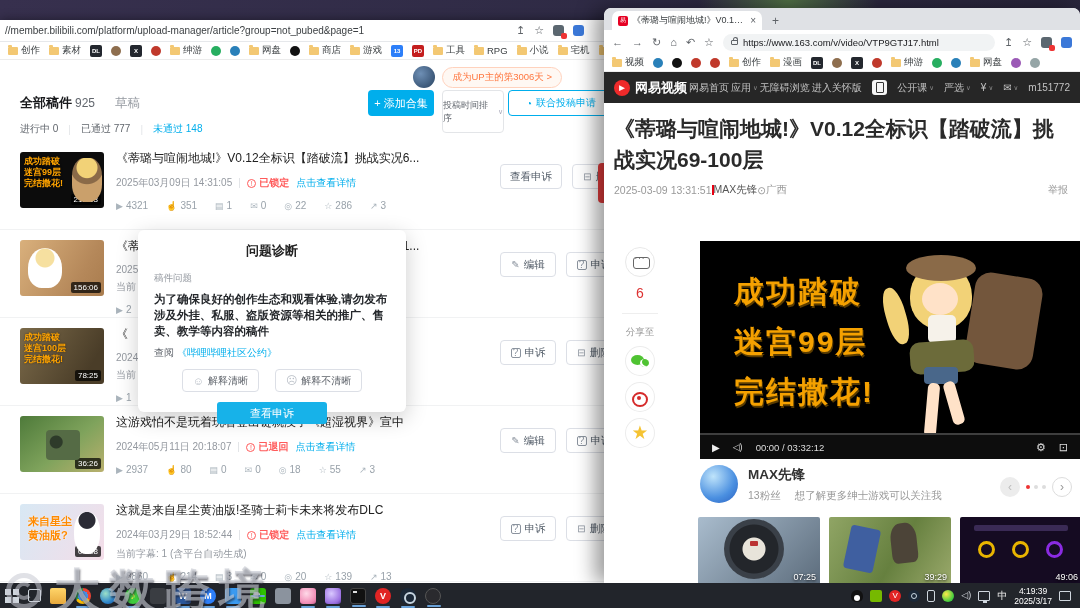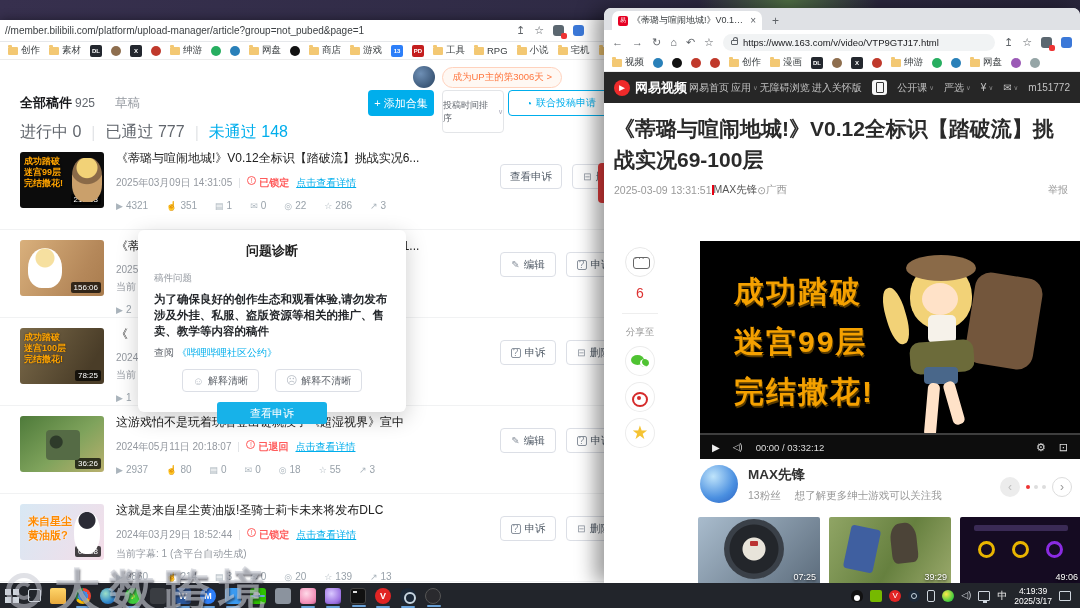--- a/index.html
+++ b/index.html
@@ -39,21 +39,21 @@
   .tabs-row{position:absolute;left:20px;top:34px;display:flex;gap:20px;align-items:baseline;font-size:13px}
   .t-on{color:#18191c;font-weight:bold}.t-on em{font-weight:normal;color:#61666d;font-size:12px;margin-left:3px}
   .t-off{color:#9499a0;font-size:12.5px}
   .btn-add{position:absolute;left:368px;top:30px;width:66px;height:26px;background:#00aeec;color:#fff;
         font-size:11px;border-radius:4px;display:flex;align-items:center;justify-content:center}
   .sel-sort{position:absolute;left:442px;top:30px;width:62px;height:43px;border:1px solid #e3e5e8;border-radius:4px;
         font-size:9px;color:#61666d;display:flex;align-items:center;justify-content:center;gap:3px;background:#fff}
   .sel-sort i{font-size:7px;color:#aab}
   .btn-joint{position:absolute;left:508px;top:30px;width:106px;height:26px;border:1px solid #00aeec;color:#00aeec;
         border-radius:4px;font-size:10px;display:flex;align-items:center;justify-content:center;gap:4px;background:#fff}
-  .filters{position:absolute;left:20px;top:62px;display:flex;align-items:center;gap:10px;font-size:16px;color:#61666d}
+  .filters{position:absolute;left:20px;top:62px;display:flex;align-items:center;gap:10px;font-size:10px;color:#61666d}
   .filters .vbar{color:#e3e5e8}
   .f-on{color:#00aeec}
   .rows{position:absolute;left:0;right:0;top:82px}
   .row{position:relative;height:88px;border-bottom:1px solid #f1f2f3}
   .thumb{position:absolute;left:20px;top:10px;width:84px;height:56px;border-radius:3px;overflow:hidden;font-weight:bold}
   .tl{position:absolute;left:4px;top:4px;font-size:9px;line-height:11px;color:#ffa400;
       text-shadow:0 0 2px rgba(0,0,0,.6)}
   .dur{position:absolute;right:3px;bottom:3px;font-size:8px;font-weight:normal;color:#fff;
       background:rgba(0,0,0,.72);padding:0 3px;border-radius:2px;line-height:11px}
   .th1{background:#0c0c0c}
@@ -67,24 +67,24 @@
   .th4::after{content:"";position:absolute;left:26px;top:14px;width:34px;height:30px;border-radius:4px;
       background:radial-gradient(circle at 30% 40%,#2e3b2a 0 6px,#556b45 7px 100%)}
   .th5{background:linear-gradient(120deg,#d8e8f4,#f4dde8)}
   .th5 .tl{color:#ff8a00;font-size:11px;line-height:14px;top:10px;left:8px;text-shadow:0 0 2px #fff}
   .th5::after{content:"";position:absolute;right:4px;top:8px;width:26px;height:42px;border-radius:45%;
       background:radial-gradient(circle at 50% 20%,#2b2b35 0 8px,#fff 9px 100%)}
   .rc{margin-left:116px;padding:8px 128px 0 0}
   .rtitle{font-size:12px;color:#212121;max-width:380px;white-space:nowrap;overflow:hidden}
   .rmeta{margin-top:9px;display:flex;align-items:center;gap:7px;font-size:10px;color:#9499a0;white-space:nowrap}
   .vsep{width:1px;height:10px;background:#e3e5e8;display:inline-block}
-  .warn{display:inline-flex;align-items:flex-start;gap:3px;color:#ff5a5a}
+  .warn{display:inline-flex;align-items:center;gap:3px;color:#ff5a5a}
   .wc{display:inline-flex;width:9px;height:9px;border:1px solid #ff5a5a;border-radius:50%;font-size:7px;
       align-items:center;justify-content:center;color:#ff5a5a}
-  .link{color:#00aeec;text-decoration:underline}
+  .link{color:#00aeec;}
   .r2line{margin-top:5px;font-size:10px;color:#9499a0}
   .rstats{margin-top:10px;display:flex;gap:18px;font-size:10px;color:#99a2aa;align-items:center}
   .st{display:inline-flex;align-items:center;gap:3px}
   .st i{font-size:9px;color:#aab4bc}
   .rbtns{position:absolute;top:22px;left:500px;display:flex;gap:10px}
   .rbtn{height:25px;min-width:56px;padding:0 9px;border:1px solid #dcdfe6;border-radius:4px;background:#fff;
       font-size:10.5px;color:#505a66;display:inline-flex;align-items:center;justify-content:center;gap:4px;white-space:nowrap}
   .rbtn i{color:#8b939e;font-size:10px}
   .sq{display:inline-flex;width:10px;height:10px;border:1px solid #8b939e;border-radius:2px;font-size:7px;
       align-items:center;justify-content:center;color:#8b939e}

